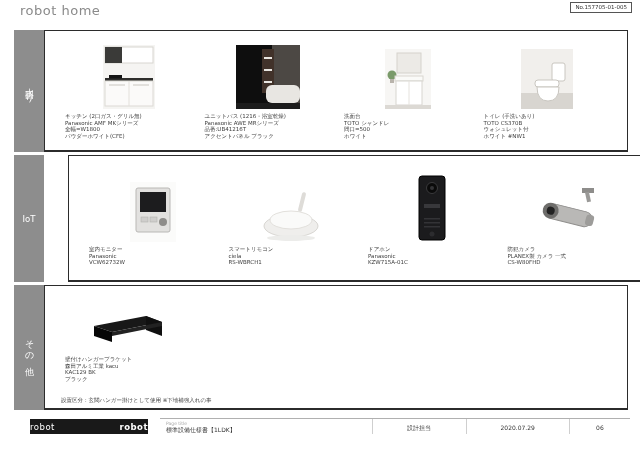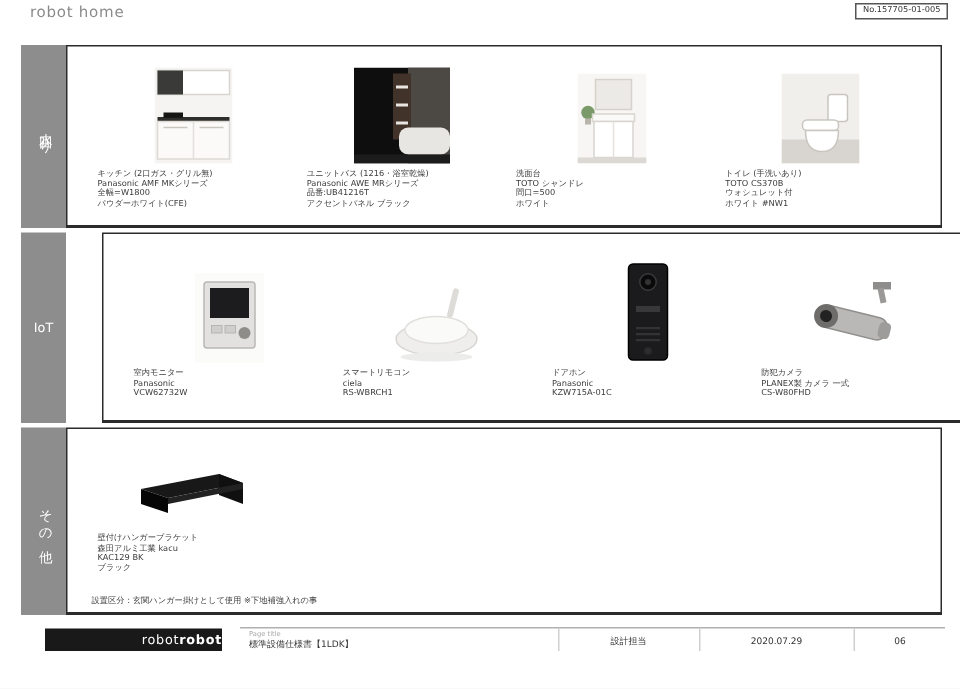--- a/index.html
+++ b/index.html
@@ -1,19 +1,19 @@
 <!DOCTYPE html>
 <html><head>
 <meta charset="utf-8">
 <style>
   * { margin:0; padding:0; box-sizing:border-box; }
   body { background:#e8e8e8; font-family:"DejaVu Sans","Liberation Sans",sans-serif; }
   .page { position:relative; width:640px; height:459px; background:#ffffff; overflow:hidden; }
 
-  .brand { position:absolute; left:20px; top:3px; font-size:10px; color:#8a8a8a; letter-spacing:.5px; }
+  .brand { position:absolute; left:20px; top:3px; font-size:13px; color:#8a8a8a; letter-spacing:.5px; }
   .doc-no { position:absolute; right:8px; top:2px; border:1px solid #555; font-size:5.5px; padding:1px 4px 1.5px; color:#333; background:#fff; }
 
   .section { position:absolute; left:14px; display:flex; }
   .sec1 { top:30px;  height:122px; }
   .sec2 { top:155px; height:127px;gap:24px; }
   .sec3 { top:285px; height:125px; }
   .tab { width:30px; background:#8d8d8d; color:#fff; display:flex; align-items:center; justify-content:center;
          font-size:9px; writing-mode:vertical-rl; text-orientation:upright; letter-spacing:3px; }
   .tab-h { writing-mode:horizontal-tb; text-orientation:mixed; letter-spacing:0; font-size:8.5px; }
   .box { width:584px; background:#fff; border:1px solid #2b2b2b; border-bottom-width:2px; display:flex; flex-direction:column; }
@@ -21,21 +21,21 @@
   .product { width:25%; padding:0 6px; display:flex; flex-direction:column; }
   .photo-wrap { align-self:stretch; display:flex; align-items:flex-end; justify-content:center; margin-bottom:4px; }
   .sec1 .photo-wrap { height:72px; }
   .sec2 .photo-wrap { height:80px; }
   .sec3 .photo-wrap { height:60px; }
   .p-lines { font-size:5.5px; line-height:6.5px; color:#3c3c3c; white-space:nowrap; }
   .p-lines span { display:block; }
   .note { font-size:5.5px; color:#3c3c3c; padding:0 0 4px 16px; }
 
   .footer-logo { position:absolute; left:30px; top:419px; width:118px; height:15px; background:#191919;
-                 color:#fff; display:flex; align-items:center; justify-content:flex-end; font-size:8.5px; letter-spacing:.5px; }
+                 color:#fff; display:flex; align-items:center; justify-content:space-between; font-size:8.5px; letter-spacing:.5px; }
   .footer-logo .bold { font-weight:bold; }
   .footer-strip { position:absolute; left:160px; top:418px; width:470px; height:16px;
                   border-top:1px solid #b0b0b0; display:flex; align-items:stretch; }
   .f-cell { display:flex; flex-direction:column; justify-content:center; padding:1px 6px 0; }
   .f-cell + .f-cell { border-left:1px solid #cfcfcf; }
   .f-title { width:45%; }
   .f-label { font-size:4.5px; color:#aaaaaa; line-height:5px; }
   .f-value { font-size:6px; color:#333333; line-height:7px; }
   .f-staff { width:20%; align-items:center; }
   .f-date  { width:22%; align-items:center; }

